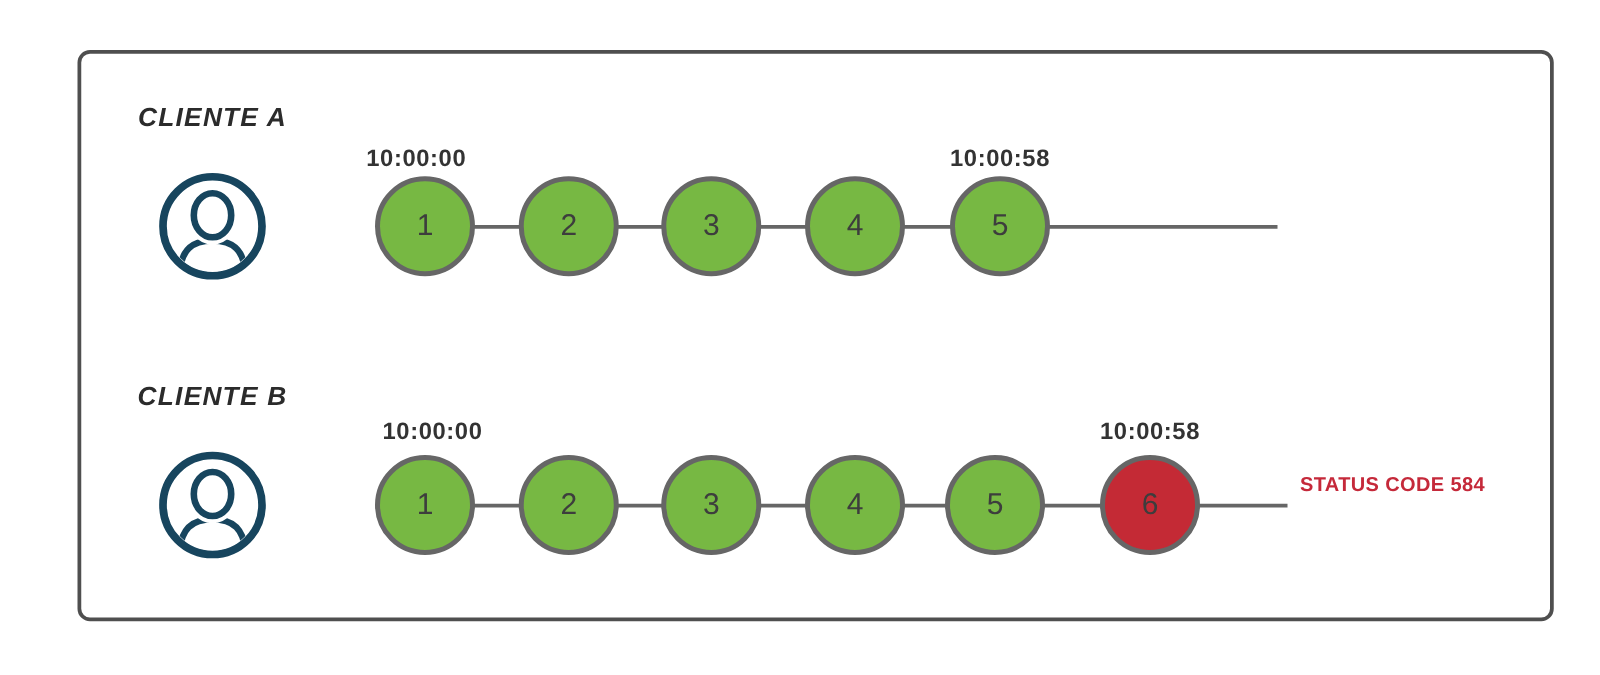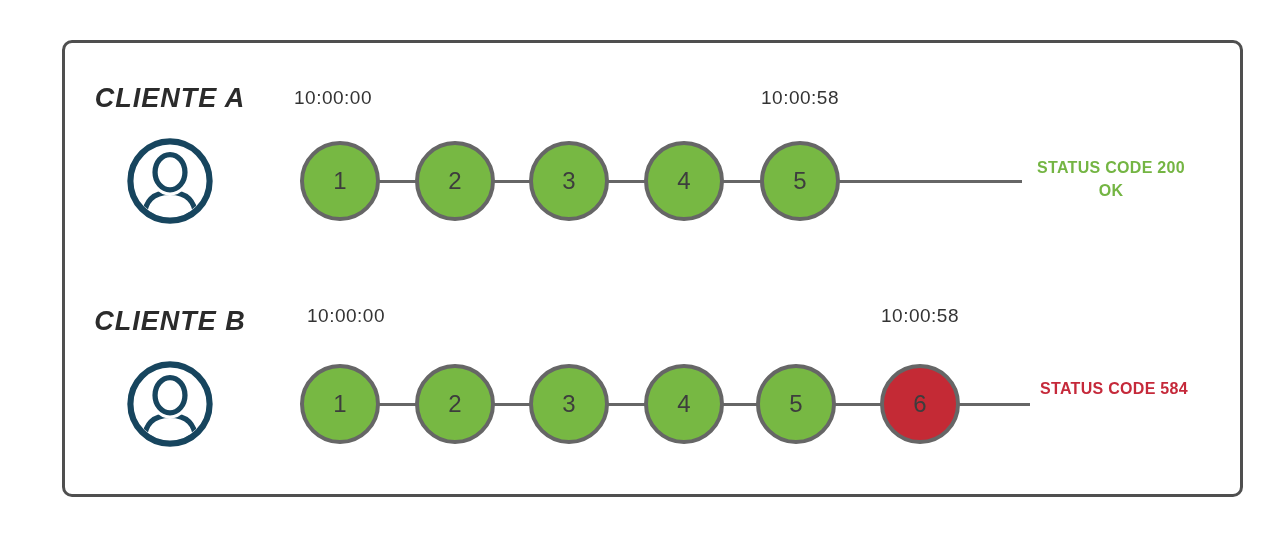--- a/index.html
+++ b/index.html
@@ -15,26 +15,26 @@
     --label_text:#2b2b2b;
     --number_text:#3d3d3d;
   }
   *{margin:0;padding:0;box-sizing:border-box;}
   html,body{width:1280px;height:540px;background:#ffffff;overflow:hidden;
     font-family:"Liberation Sans",sans-serif;}
   .stage{position:relative;width:1280px;height:540px;background:#fff;}
   .frame{position:absolute;left:62px;top:40px;width:1181px;height:457px;
     border:3px solid var(--frame_border);border-radius:10px;background:#fff;}
   .client-label{position:absolute;width:160px;text-align:center;
-    font-size:27px;font-weight:bold;font-style:italic;letter-spacing:1px;
+    font-size:21px;font-weight:bold;font-style:italic;letter-spacing:1px;
     color:var(--label_text);}
   .avatar{position:absolute;width:88px;height:88px;}
   .avatar svg{width:100%;height:100%;display:block;}
   .timestamp{position:absolute;width:104px;text-align:center;
-    font-size:19px;font-weight:normal;letter-spacing:.5px;color:var(--timestamp_text);}
+    font-size:19px;font-weight:bold;letter-spacing:.5px;color:var(--timestamp_text);margin-top:30px;}
   .timeline{position:absolute;height:3px;background:var(--timeline);}
   .circle{position:absolute;width:80px;height:80px;border-radius:50%;
     border:4px solid var(--circle_border);display:flex;align-items:center;
     justify-content:center;font-size:24px;color:var(--number_text);}
   .circle.ok{background:var(--request_ok);}
   .circle.blocked{background:var(--request_blocked);}
   .status{position:absolute;text-align:center;font-weight:bold;font-size:16px;
     letter-spacing:.3px;line-height:23px;}
   .status.success{color:var(--success_text);}
   .status.error{color:var(--error_text);}
@@ -67,24 +67,20 @@
   <div class="timestamp" style="left:748px;top:87px">10:00:58</div>
 
   <div class="timeline" style="left:340px;top:180px;width:682px"></div>
 
   <div class="circle ok" style="left:300px;top:141px">1</div>
   <div class="circle ok" style="left:415px;top:141px">2</div>
   <div class="circle ok" style="left:529px;top:141px">3</div>
   <div class="circle ok" style="left:644px;top:141px">4</div>
   <div class="circle ok" style="left:760px;top:141px">5</div>
 
-  <div class="status success" style="left:1028px;top:156px;width:166px">
-    <div>STATUS CODE 200</div>
-    <div>OK</div>
-  </div>
 
   <div class="client-label" style="left:90px;top:306px">CLIENTE B</div>
 
   <div class="avatar" style="left:126px;top:360px">
     <svg viewBox="0 0 100 100" aria-hidden="true">
       <defs>
           <clipPath id="clipB">
             <circle cx="50" cy="50" r="41"></circle>
           </clipPath>
         </defs>

